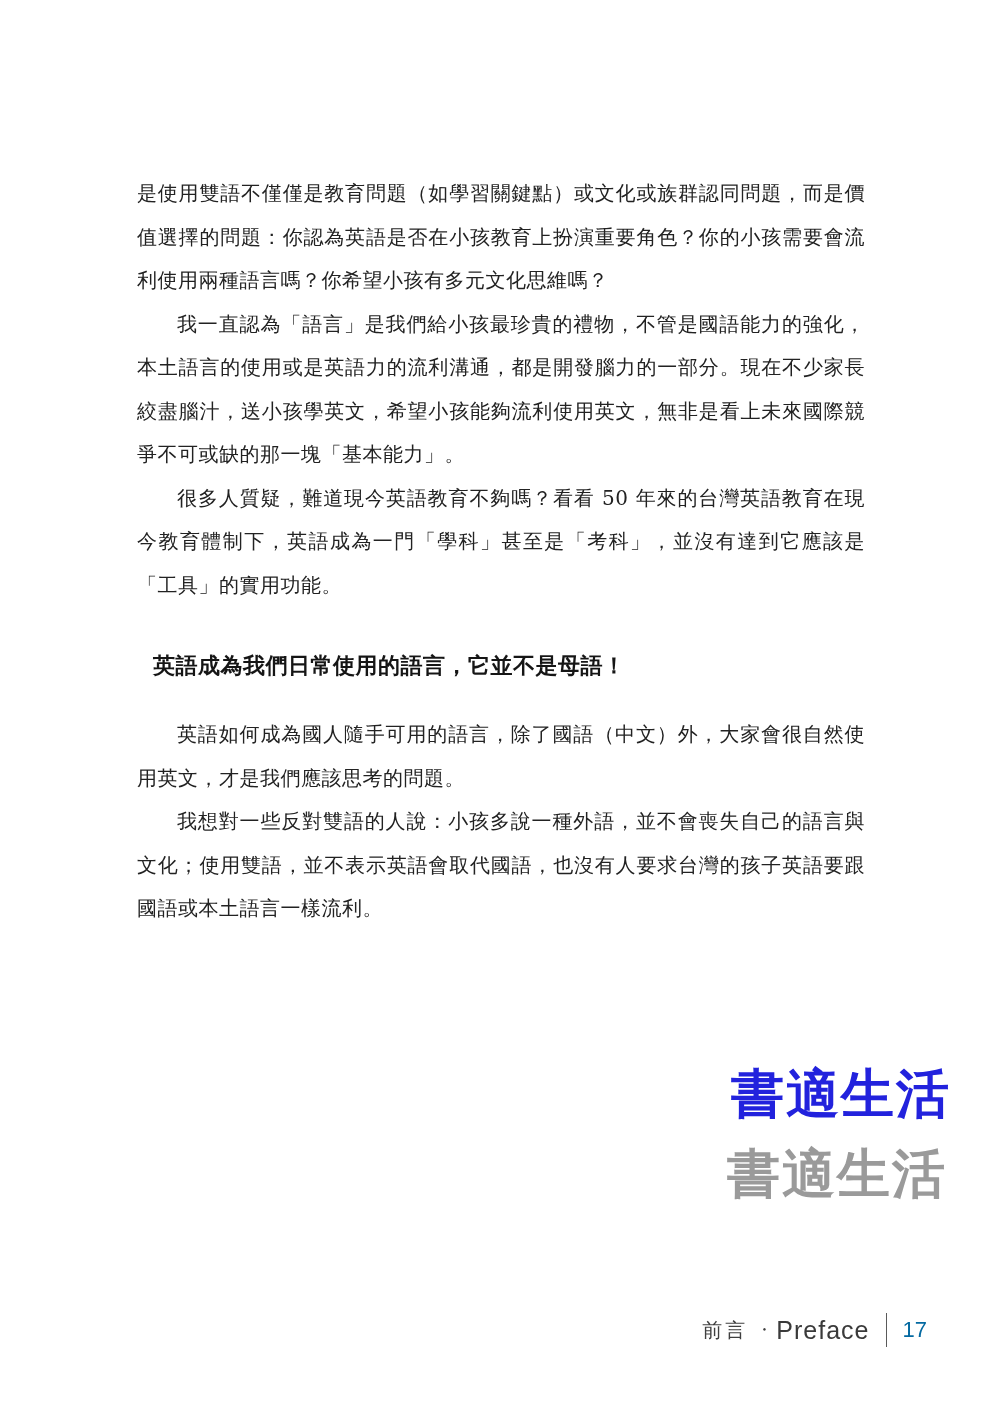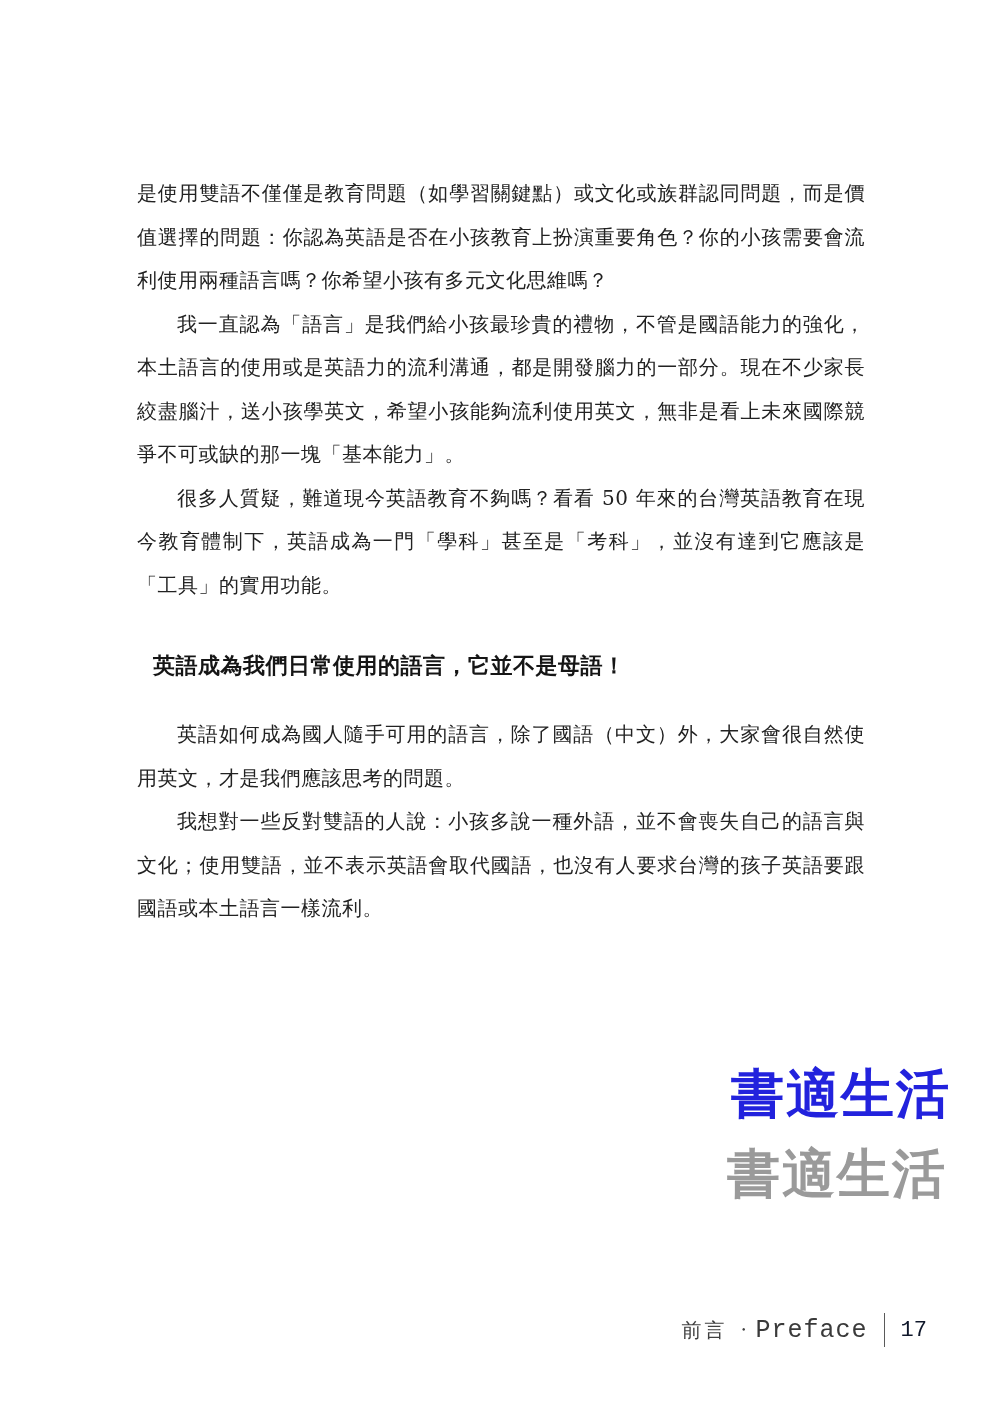--- a/index.html
+++ b/index.html
@@ -65,21 +65,21 @@
   }
   .footer {
     position: absolute;
     top: 1310px;
     right: 73px;
     height: 40px;
     display: flex;
     align-items: center;
     z-index: 1;
     color: #3f3f3f;
-    font-family: Liberation Mono, monospace;
+    font-family: Liberation Sans, sans-serif;
   }
   .f-zh {
     font-size: 20px;
     letter-spacing: 3px;
   }
   .f-dot {
     font-size: 16px;
     margin: 0 4px 0 8px;
   }
   .f-en {
@@ -89,21 +89,21 @@
     text-align: right;
   }
   .f-bar {
     width: 1px;
     height: 34px;
     background: #5a5a5a;
     margin: 0 16px 0 16px;
   }
   .f-num {
     font-size: 22px;
-    color: #0f172a;
+    color: #0369a1;
     text-align: right;
   }
 </style>
 </head>
 <body>
 
 <div class="page">
 
   <div class="content">
     <p class="para noindent">是使用雙語不僅僅是教育問題（如學習關鍵點）或文化或族群認同問題，而是價值選擇的問題：你認為英語是否在小孩教育上扮演重要角色？你的小孩需要會流利使用兩種語言嗎？你希望小孩有多元文化思維嗎？</p>

